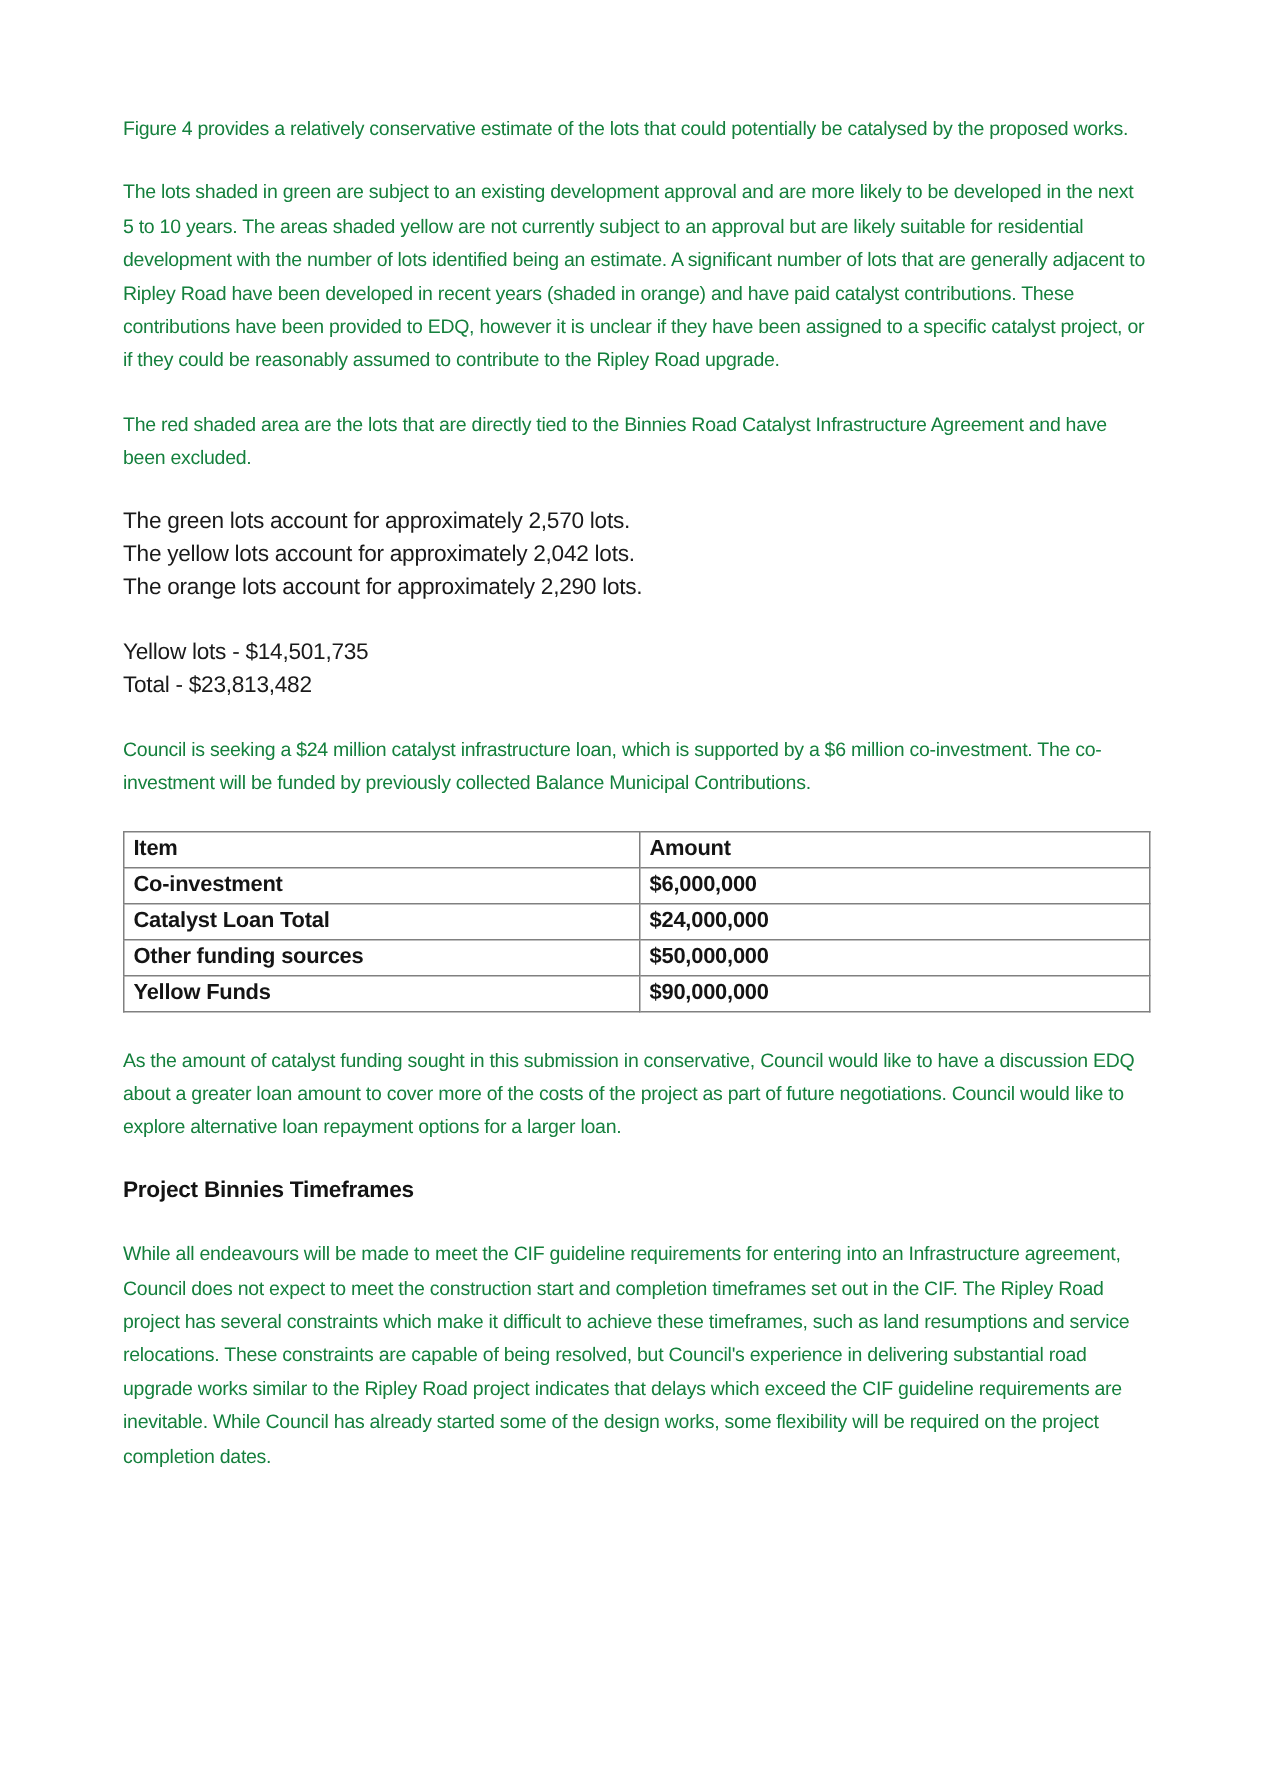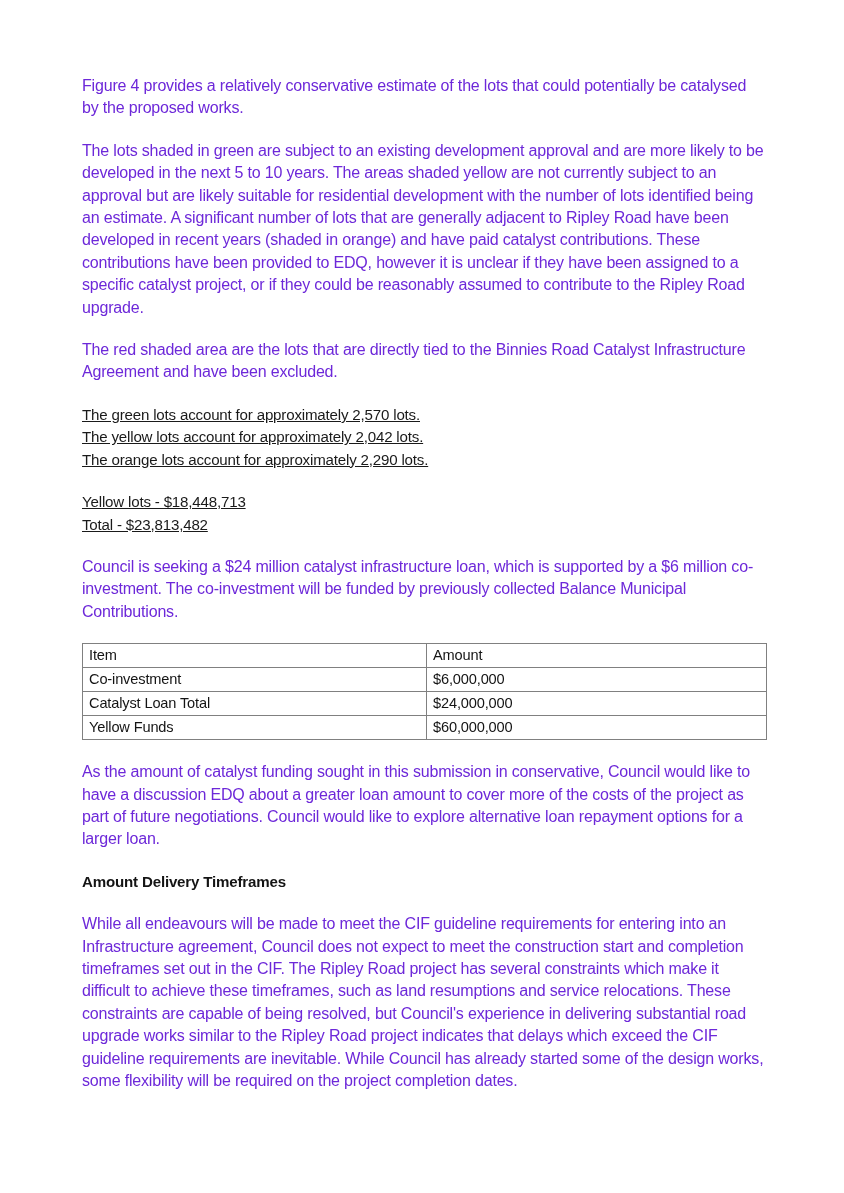--- a/index.html
+++ b/index.html
@@ -18,31 +18,30 @@
   .page {
     position: relative;
     width: 844px;
     height: 1193px;
     background: #ffffff;
     box-sizing: border-box;
     padding: 75px 78px 0 82px;
     overflow: hidden;
   }
   p.para {
-    font-size: 16px;
+    font-size: 13px;
     line-height: 22.4px;
     letter-spacing: -0.18px;
     margin: 0 0 20px 0;
-    color: #6d28d9;
+    color: #15803d;
     text-align: left;
     max-width: 684px;
   }
   .line-group {
     margin: 0 0 20px 0;
-    text-decoration: underline;
   }
   .line-group .ln {
     font-size: 15.1px;
     line-height: 22.4px;
     letter-spacing: -0.18px;
     color: #1a1a1a;
     white-space: pre;
   }
   .heading {
     font-size: 15.1px;
@@ -56,21 +55,21 @@
     border-collapse: collapse;
     width: 684px;
     margin: 0 0 21px 0;
     table-layout: fixed;
   }
   table.funding td {
     border: 1px solid #808080;
     font-size: 14.6px;
     line-height: 17px;
     letter-spacing: -0.15px;
-    font-weight: normal;
+    font-weight: bold;
     color: #141414;
     padding: 2px 0 2px 6px;
     height: 19px;
     vertical-align: middle;
     background: #ffffff;
     margin-top: 28px;
   }
   table.funding col.c-item { width: 344px; }
   table.funding col.c-amount { width: 340px; }
 </style>
@@ -86,21 +85,21 @@
   <p class="para">The red shaded area are the lots that are directly tied to the Binnies Road Catalyst Infrastructure Agreement and have been excluded.</p>
 
   <div class="line-group">
     <div class="ln">The green lots account for approximately 2,570 lots.</div>
     <div class="ln">The yellow lots account for approximately 2,042 lots.</div>
     <div class="ln">The orange lots account for approximately 2,290 lots.</div>
   </div>
 
 
   <div class="line-group">
-    <div class="ln">Yellow lots - $18,448,713</div>
+    <div class="ln">Yellow lots - $14,501,735</div>
     <div class="ln">Total - $23,813,482</div>
   </div>
 
   <p class="para">Council is seeking a $24 million catalyst infrastructure loan, which is supported by a $6 million co-investment. The co-investment will be funded by previously collected Balance Municipal Contributions.</p>
 
   <table class="funding">
     <colgroup>
       <col class="c-item">
       <col class="c-amount">
     </colgroup>
@@ -111,25 +110,29 @@
       </tr>
       <tr>
         <td>Co-investment</td>
         <td>$6,000,000</td>
       </tr>
       <tr>
         <td>Catalyst Loan Total</td>
         <td>$24,000,000</td>
       </tr>
       <tr>
+        <td>Other funding sources</td>
+        <td>$50,000,000</td>
+      </tr>
+      <tr>
         <td>Yellow Funds</td>
-        <td>$60,000,000</td>
+        <td>$90,000,000</td>
       </tr>
     </tbody>
   </table>
 
   <p class="para">As the amount of catalyst funding sought in this submission in conservative, Council would like to have a discussion EDQ about a greater loan amount to cover more of the costs of the project as part of future negotiations. Council would like to explore alternative loan repayment options for a larger loan.</p>
 
-  <p class="heading">Amount Delivery Timeframes</p>
+  <p class="heading">Project Binnies Timeframes</p>
 
   <p class="para">While all endeavours will be made to meet the CIF guideline requirements for entering into an Infrastructure agreement, Council does not expect to meet the construction start and completion timeframes set out in the CIF. The Ripley Road project has several constraints which make it difficult to achieve these timeframes, such as land resumptions and service relocations. These constraints are capable of being resolved, but Council's experience in delivering substantial road upgrade works similar to the Ripley Road project indicates that delays which exceed the CIF guideline requirements are inevitable. While Council has already started some of the design works, some flexibility will be required on the project completion dates.</p>
 
 </div>
 
 </body></html>

